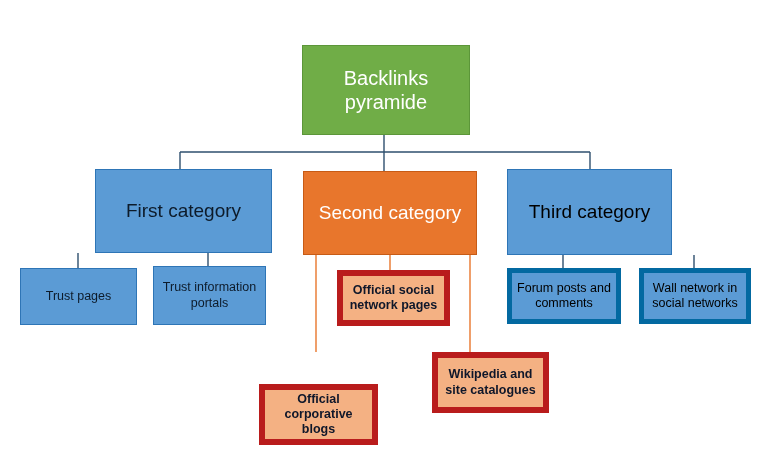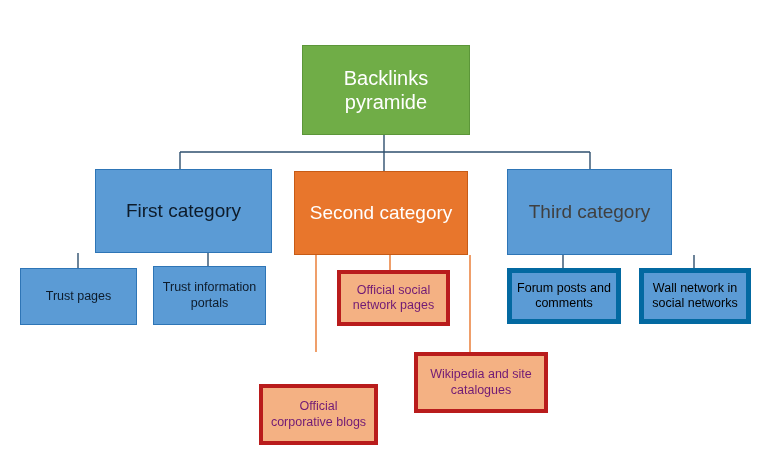--- a/index.html
+++ b/index.html
@@ -57,40 +57,41 @@
   }
   .n-orange {
     background: #E8762C;
     border: 1px solid #C75B16;
     color: #ffffff;
     font-size: 19px;
   }
   .n-blue-light {
     background: #5B9BD5;
     border: 1px solid #2E75B6;
-    color: #404040;
+    color: #000000;
     font-size: 19px;
   }
   .n-leaf-blue-dark {
     background: #5B9BD5;
     border: 1px solid #2E75B6;
     color: #0d1b2a;
     font-size: 12.5px;
   }
   .n-leaf-blue-white {
     background: #5B9BD5;
     border: 5px solid #0369a1;
     color: #000000;
     font-size: 12.5px;
   }
   .n-peach {
     background: #F4B183;
-    border: 4px solid #b91c1c;
-    color: #701a75;
+    border: 6px solid #b91c1c;
+    color: #0f172a;
     font-size: 12.5px;
+    font-weight: bold;
   }
 </style>
 </head>
 <body>
 
 <div id="canvas">
 
   <svg id="connectors" viewBox="0 0 770 473" xmlns="http://www.w3.org/2000/svg">
     <g fill="none" stroke="#2E4F6E" stroke-width="1.4">
 
@@ -118,21 +119,21 @@
   </svg>
 
   <div class="node n-root" style="left:302px; top:45px; width:168px; height:90px;">
     <span>Backlinks pyramide</span>
   </div>
 
   <div class="node n-blue-dark" style="left:95px; top:169px; width:177px; height:84px;">
     <span>First category</span>
   </div>
 
-  <div class="node n-orange" style="left:294px; top:171px; width:174px; height:84px;justify-content:center;">
+  <div class="node n-orange" style="left:303px; top:171px; width:174px; height:84px;justify-content:center;">
     <span>Second category</span>
   </div>
 
   <div class="node n-blue-light" style="left:507px; top:169px; width:165px; height:86px;">
     <span>Third category</span>
   </div>
 
   <div class="node n-leaf-blue-dark" style="left:20px; top:268px; width:117px; height:57px;">
     <span>Trust pages</span>
   </div>
@@ -142,21 +143,21 @@
   </div>
 
   <div class="node n-peach" style="left:337px; top:270px; width:113px; height:56px;">
     <span>Official social network pages</span>
   </div>
 
   <div class="node n-peach" style="left:259px; top:352px; width:119px; height:61px;margin-top:32px;">
     <span>Official corporative blogs</span>
   </div>
 
-  <div class="node n-peach" style="left:414px; top:352px; width:134px; height:61px;">
+  <div class="node n-peach" style="left:432px; top:352px; width:117px; height:61px;">
     <span>Wikipedia and site catalogues</span>
   </div>
 
   <div class="node n-leaf-blue-white" style="left:507px; top:268px; width:114px; height:56px;">
     <span>Forum posts and comments</span>
   </div>
 
   <div class="node n-leaf-blue-white" style="left:639px; top:268px; width:112px; height:56px;">
     <span>Wall network in social networks</span>
   </div>

